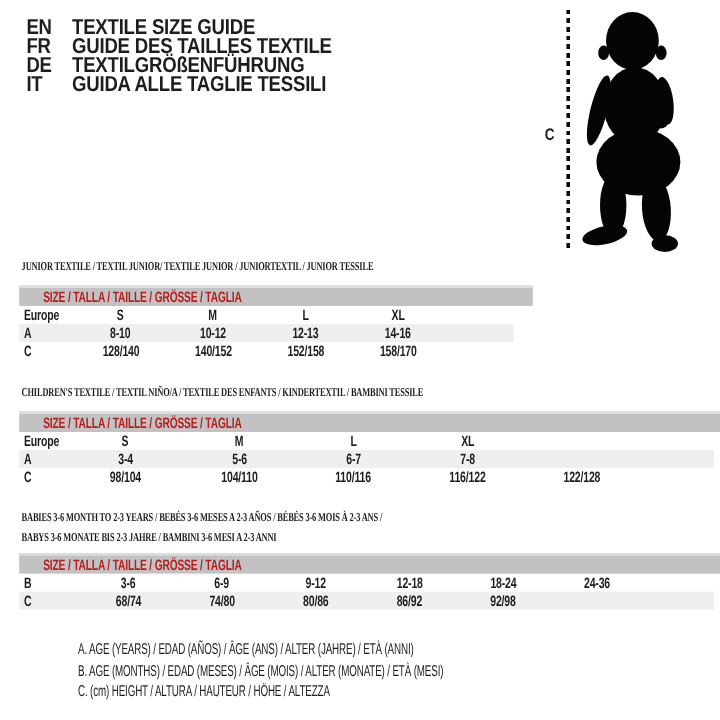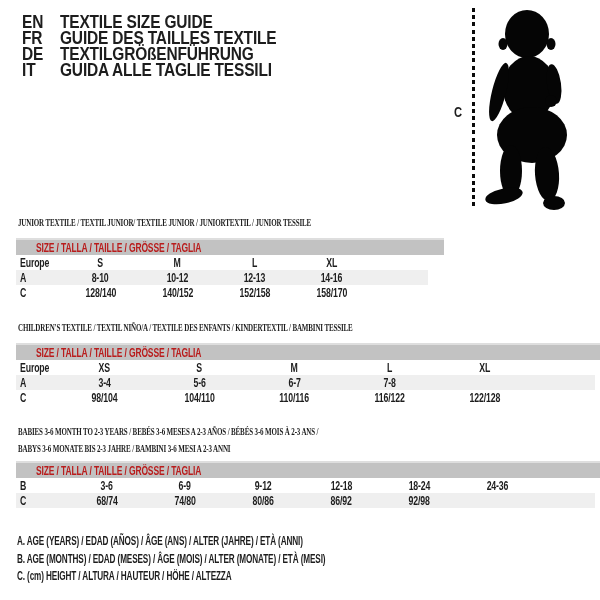--- a/index.html
+++ b/index.html
@@ -37,21 +37,21 @@
   .trow:nth-child(even){background:#efefef;}
   .tcell{display:flex;align-items:center;justify-content:center;
          font-size:12.5px;font-weight:bold;overflow:visible;}
   .tcell.first{justify-content:flex-start;padding-left:4px;}
   .t1 .trow{display:grid;grid-template-columns:46px repeat(4,77px) 1fr;}
   .t2 .trow{display:grid;grid-template-columns:41px repeat(5,95px) 1fr;}
   .t3 .trow{display:grid;grid-template-columns:52px repeat(6,78px) 1fr;}
 
   
   .fn-line{height:17.5px;display:flex;align-items:center;
-           font-size:13px;font-weight:bold;}
+           font-size:13px;font-weight:normal;margin-left:48px;}
 </style>
 </head>
 <body>
 
 <div class="abs lang-block">
   <div class="lang-row">
     <span class="lang-code"><span class="lang-cond">EN</span></span>
     <span><span class="lang-cond">TEXTILE SIZE GUIDE</span></span>
   </div>
   <div class="lang-row">
@@ -152,23 +152,20 @@
 </div>
 <div class="abs size-bar" style="left:16px;top:343px;width:575px;">
   <span class="cond">SIZE / TALLA / TAILLE / GRÖSSE / TAGLIA</span>
 </div>
 <div class="abs t2 trows" style="left:16px;top:360px;width:579px;">
     <div class="trow">
       <div class="tcell first">
         <span class="cond">Europe</span>
       </div>
       <div class="tcell">
-        <span class="cond cc">XS</span>
-      </div>
-      <div class="tcell">
         <span class="cond cc">S</span>
       </div>
       <div class="tcell">
         <span class="cond cc">M</span>
       </div>
       <div class="tcell">
         <span class="cond cc">L</span>
       </div>
       <div class="tcell">
         <span class="cond cc">XL</span>

